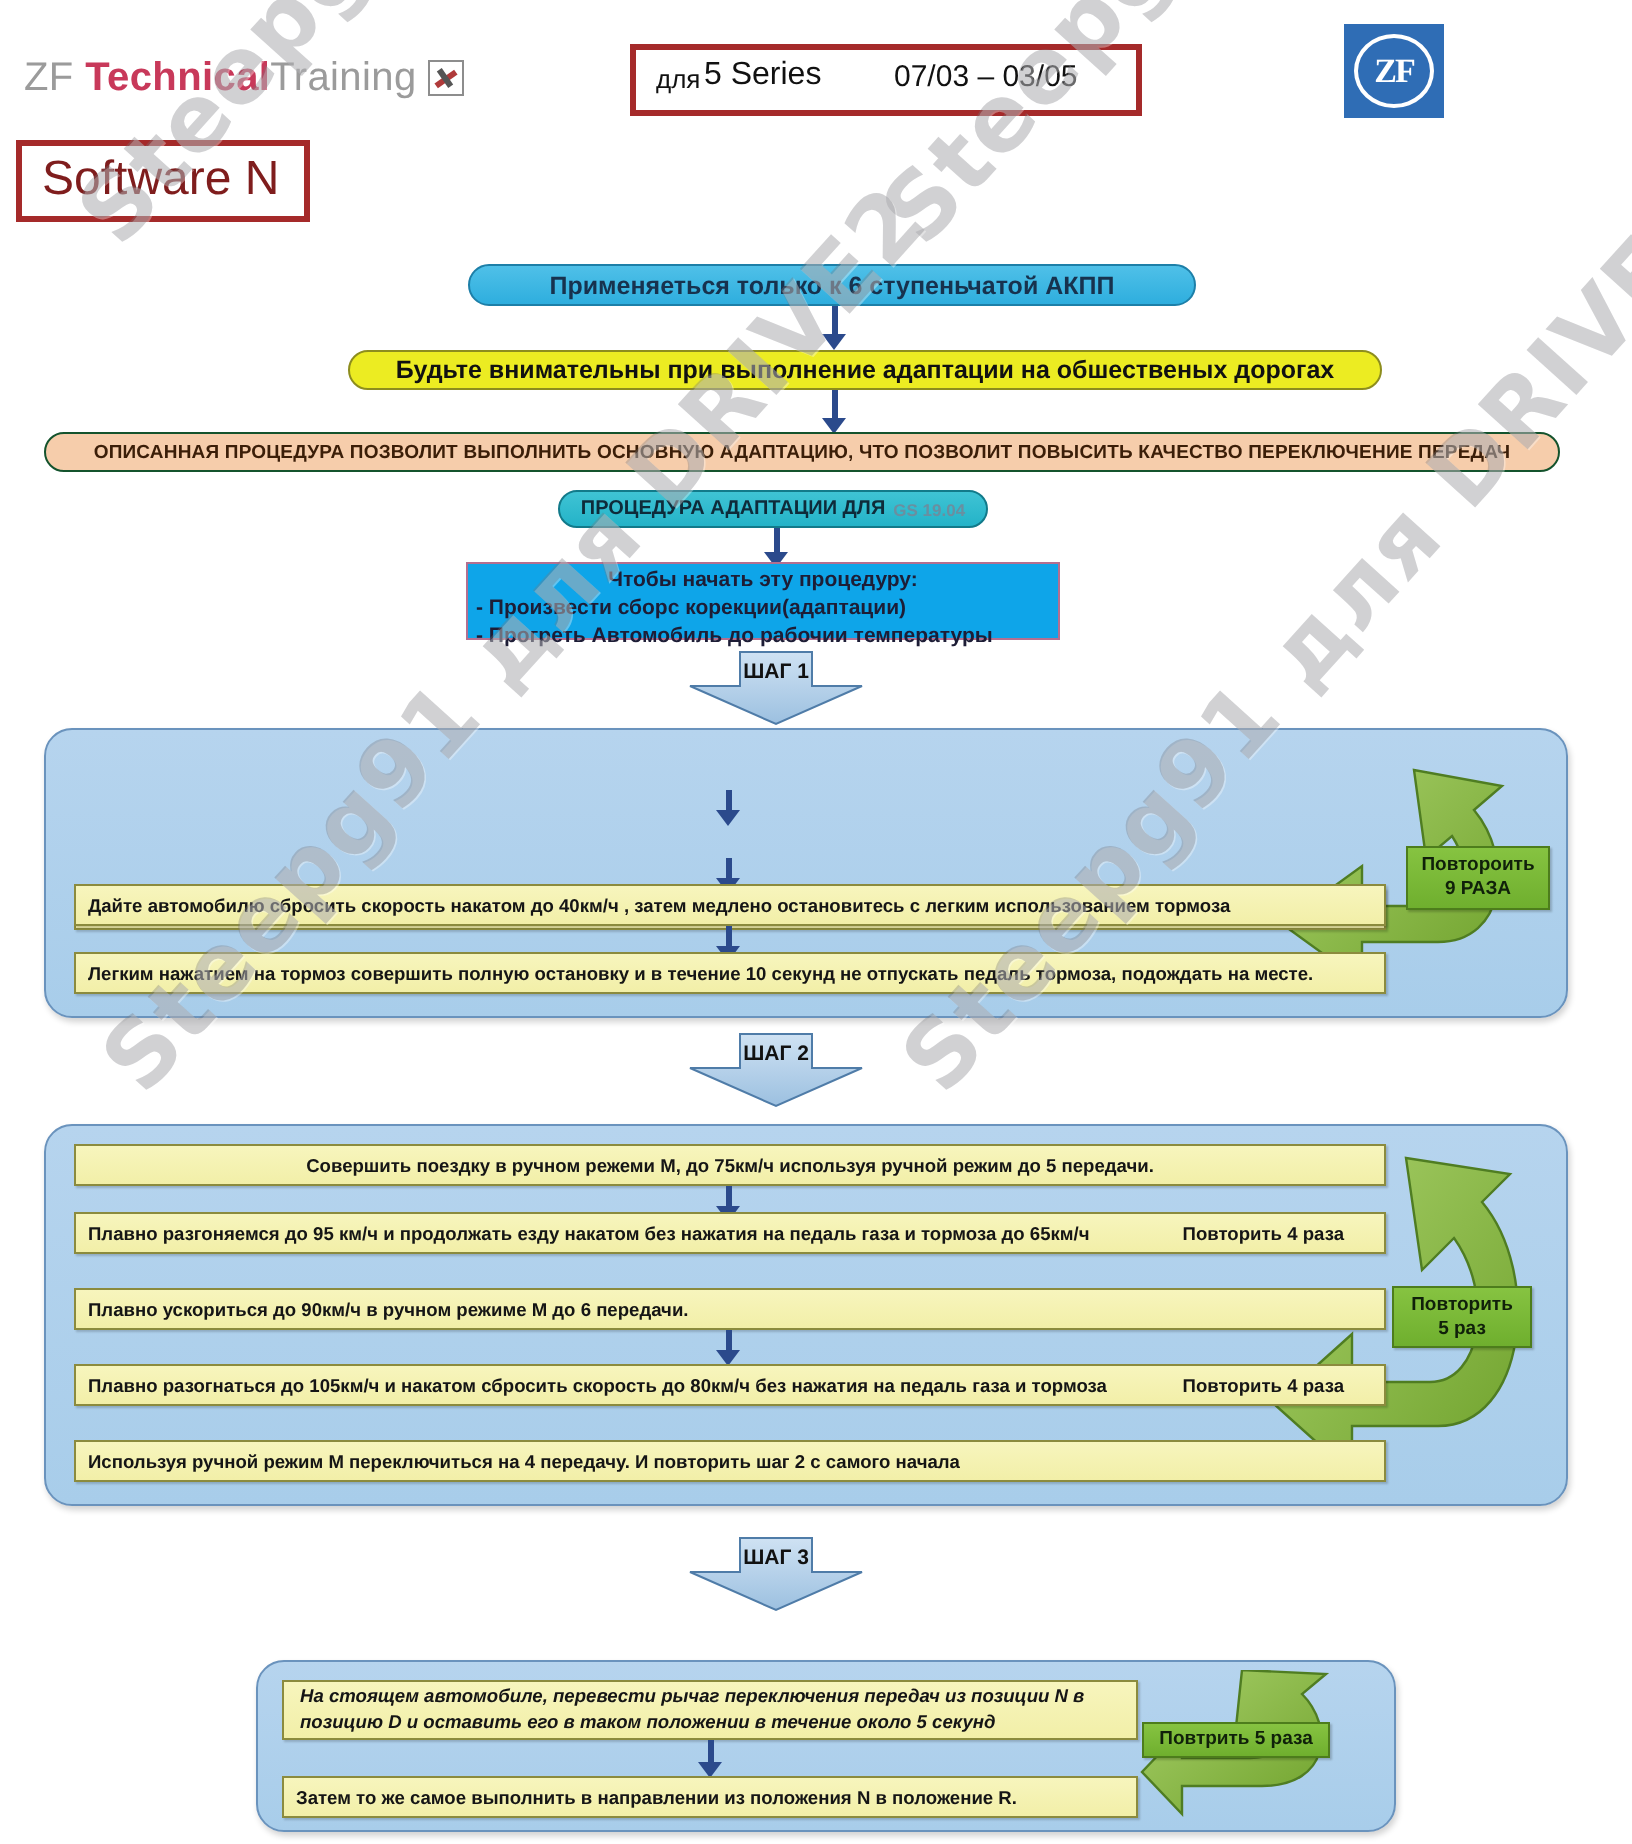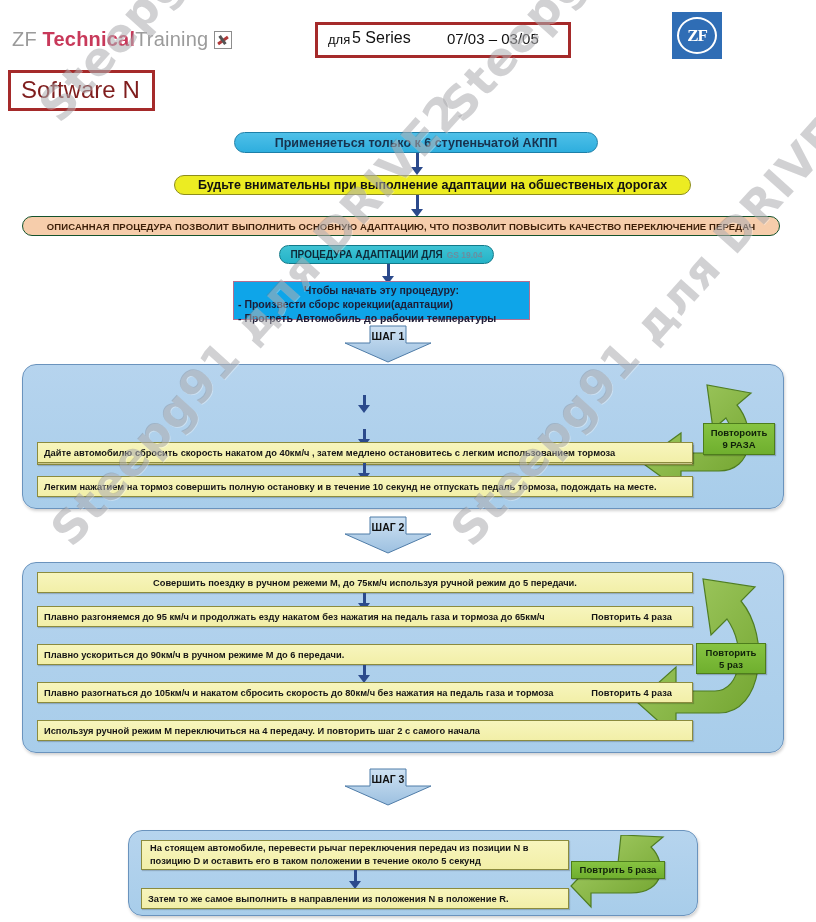--- a/index.html
+++ b/index.html
@@ -99,21 +99,21 @@
   .row{
     position:absolute;box-sizing:border-box;
     background:linear-gradient(#f7f5bd,#f2efa8);
     border:1px solid #8b8b3e;
     display:flex;align-items:center;
     color:#151515;font-weight:bold;font-size:9.3px;
     box-shadow:1px 1px 1px rgba(0,0,0,.18);
     padding:0 6px;
   }
   .row.center{justify-content:center;}
-  .row.multi{display:block;padding:4px 8px;line-height:1.45;}
+  .row.multi{display:block;padding:4px 8px;line-height:1.45;font-style:italic;}
   .row .rep{margin-left:auto;padding-right:14px;font-weight:bold;}
 
   
   .loop{position:absolute;}
   .loop svg{display:block;}
   .badge{
     position:absolute;box-sizing:border-box;
     background:linear-gradient(#86c341,#6faf2e);
     border:1px solid #4d7d1c;
     display:flex;flex-direction:column;align-items:center;justify-content:center;

